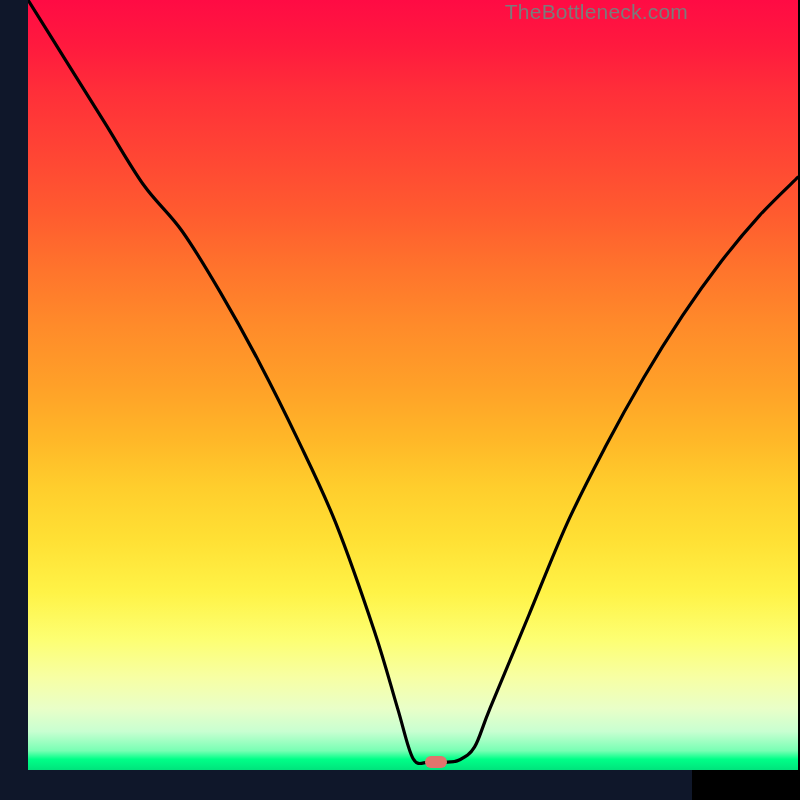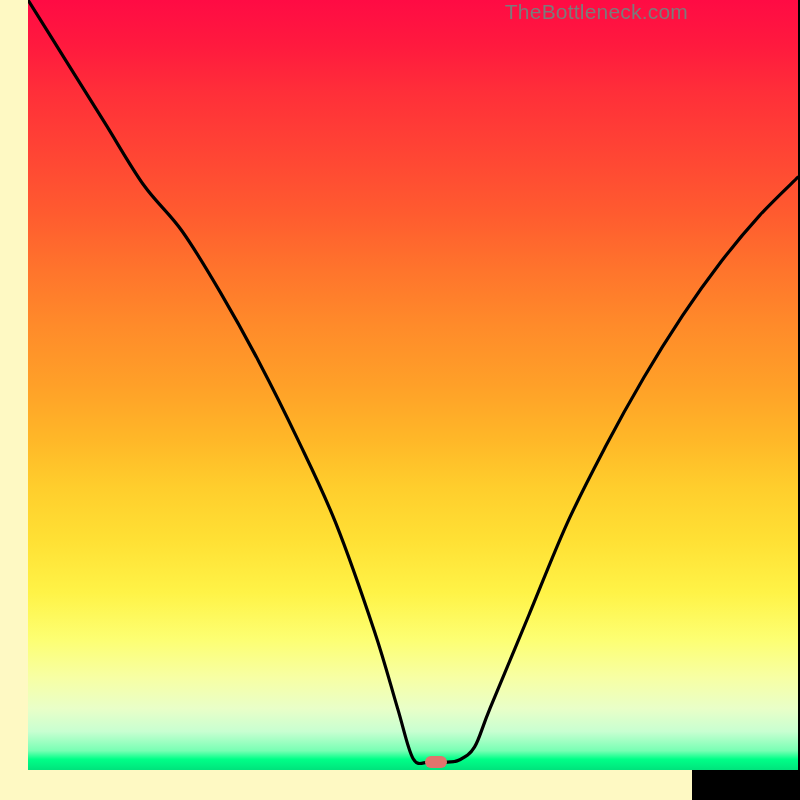--- a/index.html
+++ b/index.html
@@ -8,21 +8,21 @@
     width: 800px;
     height: 800px;
     background: #000;
     font-family: Arial, Helvetica, sans-serif;
     overflow: hidden;
   }
   .stage {
     position: relative;
     width: 692px;
     height: 800px;
-    background: #fef9c3;
+    background: #0f172a;
   }
   .plot {
     position: absolute;
     left: 28px;
     top: 0px;
     width: 770px;
     height: 770px;
     overflow: hidden;
   }
   .gradient {

